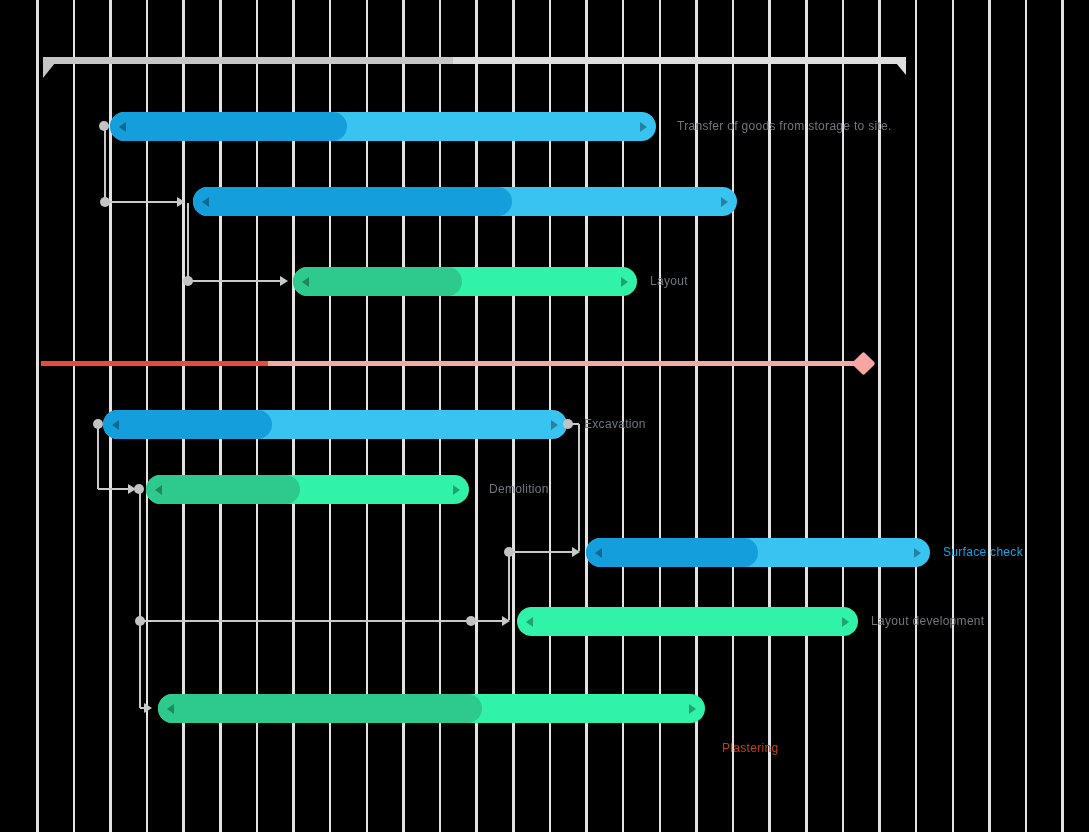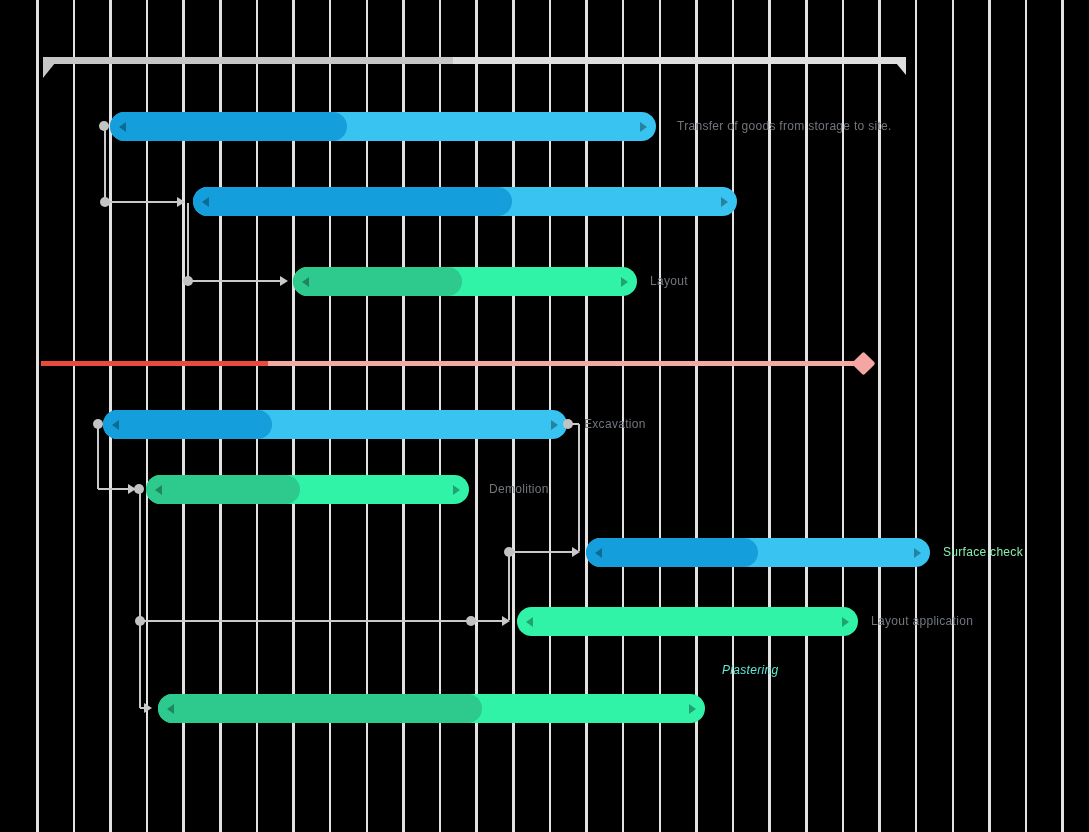--- a/index.html
+++ b/index.html
@@ -113,24 +113,24 @@
       <div class="task-progress" style="width: 154px; background: rgb(45, 201, 141);"></div>
     </div>
     <div class="handle" style="left: 155px; top: 485px; border-right: 7px solid rgba(0, 0, 0, 0.33); border-top: 5px solid transparent; border-bottom: 5px solid transparent;"></div>
     <div class="handle" style="left: 453px; top: 485px; border-left: 7px solid rgba(0, 0, 0, 0.33); border-top: 5px solid transparent; border-bottom: 5px solid transparent;"></div>
     <div class="task-label" style="left: 489px; top: 475px; line-height: 29px; color: rgb(114, 119, 125);">Demolition</div>
     <div class="task-bar" style="left: 586px; top: 538px; width: 344px; height: 29px; background: rgb(56, 195, 240);">
       <div class="task-progress" style="width: 172px; background: rgb(20, 158, 219);"></div>
     </div>
     <div class="handle" style="left: 595px; top: 548px; border-right: 7px solid rgba(0, 0, 0, 0.33); border-top: 5px solid transparent; border-bottom: 5px solid transparent;"></div>
     <div class="handle" style="left: 914px; top: 548px; border-left: 7px solid rgba(0, 0, 0, 0.33); border-top: 5px solid transparent; border-bottom: 5px solid transparent;"></div>
-    <div class="task-label" style="left: 943px; top: 538px; line-height: 29px; color: #86efac; text-align: right;">Surface check</div>
+    <div class="task-label" style="left: 943px; top: 538px; line-height: 29px; color: #0ea5e9; text-align: right;">Surface check</div>
     <div class="task-bar" style="left: 517px; top: 607px; width: 341px; height: 29px; background: rgb(48, 243, 167);"></div>
     <div class="handle" style="left: 526px; top: 617px; border-right: 7px solid rgba(0, 0, 0, 0.33); border-top: 5px solid transparent; border-bottom: 5px solid transparent;"></div>
     <div class="handle" style="left: 842px; top: 617px; border-left: 7px solid rgba(0, 0, 0, 0.33); border-top: 5px solid transparent; border-bottom: 5px solid transparent;"></div>
-    <div class="task-label" style="left: 871px; top: 607px; line-height: 29px; color: rgb(114, 119, 125);">Layout application</div>
+    <div class="task-label" style="left: 871px; top: 607px; line-height: 29px; color: rgb(114, 119, 125);">Layout development</div>
     <div class="task-bar" style="left: 158px; top: 694px; width: 547px; height: 29px; background: rgb(48, 243, 167);">
       <div class="task-progress" style="width: 324px; background: rgb(45, 201, 141);"></div>
     </div>
     <div class="handle" style="left: 167px; top: 704px; border-right: 7px solid rgba(0, 0, 0, 0.33); border-top: 5px solid transparent; border-bottom: 5px solid transparent;"></div>
     <div class="handle" style="left: 689px; top: 704px; border-left: 7px solid rgba(0, 0, 0, 0.33); border-top: 5px solid transparent; border-bottom: 5px solid transparent;"></div>
-    <div class="task-label" style="left: 722px; top: 656px; line-height: 29px; color: #5eead4; font-style: italic;">Plastering</div>
+    <div class="task-label" style="left: 722px; top: 734px; line-height: 29px; color: #c2410c;">Plastering</div>
   </div>
 
 </body></html>

